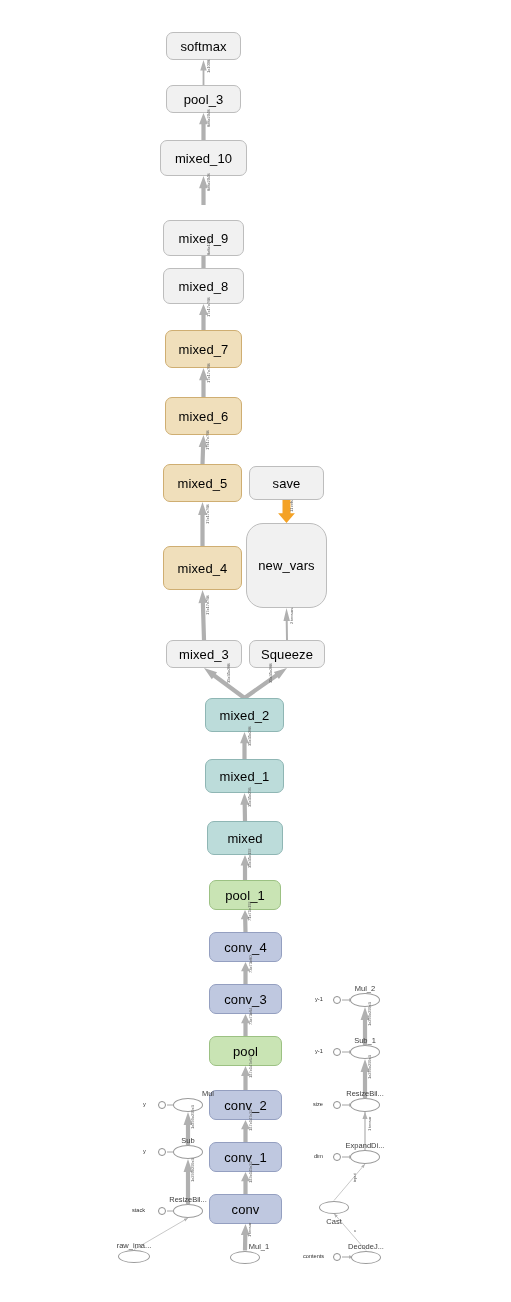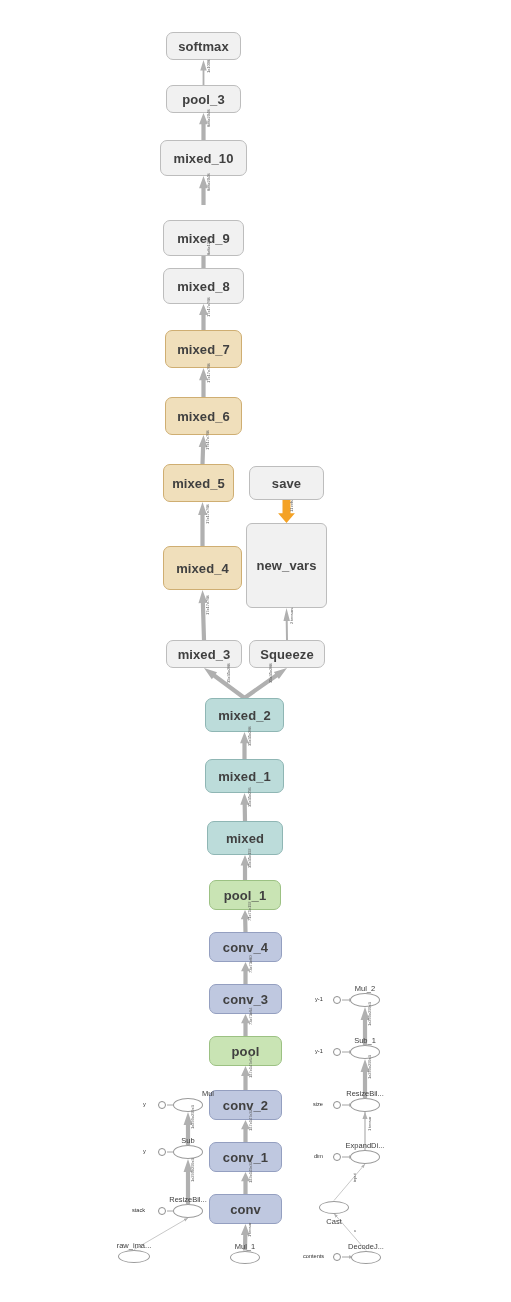--- a/index.html
+++ b/index.html
@@ -21,34 +21,33 @@
     height: 1302px;
   }
   .node {
     position: absolute;
     box-sizing: border-box;
     display: flex;
     align-items: center;
     justify-content: center;
     border: 1.4px solid #b6b6b6;
     border-radius: 7px;
-    color: #404040;
+    color: #000000;
     font-size: 13px;
     letter-spacing: 0.1px;
     background: #f2f2f2;
     z-index: 5;
     box-shadow: 0 0 0 0 rgba(0,0,0,0);
-    font-weight: bold;
   }
   .node.grey      { background:#f1f1f1; border-color:#bdbdbd; }
   .node.tan       { background:#f0dfbb; border-color:#cfae72; }
   .node.teal      { background:#bcdcda; border-color:#8fb6b4; }
   .node.green     { background:#c9e4b4; border-color:#9cc183; }
   .node.blue      { background:#bfc8e0; border-color:#949fc0; }
-  .node.big       { border-radius: 6px; }
+  .node.big       { border-radius: 17px; }
 
   .opnode {
     position: absolute;
     box-sizing: border-box;
     border: 1.1px solid #9a9a9a;
     border-radius: 50%;
     background: #ffffff;
     z-index: 5;
   }
   .opnode-label {
@@ -249,21 +248,21 @@
     </div>
     <div class="node grey" style="left: 163px; top: 268px; width: 81px; height: 36px;">
       <span>mixed_8</span>
     </div>
     <div class="node tan" style="left: 165px; top: 330px; width: 77px; height: 38px;">
       <span>mixed_7</span>
     </div>
     <div class="node tan" style="left: 165px; top: 397px; width: 77px; height: 38px;">
       <span>mixed_6</span>
     </div>
-    <div class="node tan" style="left: 163px; top: 464px; width: 71px; height: 38px;">
+    <div class="node tan" style="left: 163px; top: 464px; width: 79px; height: 38px;">
       <span>mixed_5</span>
     </div>
     <div class="node grey" style="left: 249px; top: 466px; width: 75px; height: 34px;">
       <span>save</span>
     </div>
     <div class="node tan" style="left: 163px; top: 546px; width: 79px; height: 44px;">
       <span>mixed_4</span>
     </div>
     <div class="node grey big" style="left: 246px; top: 523px; width: 81px; height: 85px;">
       <span>new_vars</span>
@@ -306,21 +305,21 @@
     </div>
     <div class="opnode" style="left: 173px; top: 1098px; width: 30px; height: 14px;"></div>
     <div class="opnode-label" style="left: 188px; top: 1089px; transform: translateX(-50%); margin-left: 20px;">Mul</div>
     <div class="opnode" style="left: 173px; top: 1145px; width: 30px; height: 14px;"></div>
     <div class="opnode-label" style="left: 188px; top: 1136px; transform: translateX(-50%);">Sub</div>
     <div class="opnode" style="left: 173px; top: 1204px; width: 30px; height: 14px;"></div>
     <div class="opnode-label" style="left: 188px; top: 1195px; transform: translateX(-50%);">ResizeBil...</div>
     <div class="opnode" style="left: 118px; top: 1249.5px; width: 32px; height: 13px;"></div>
     <div class="opnode-label" style="left: 134px; top: 1240.5px; transform: translateX(-50%);">raw_ima...</div>
     <div class="opnode" style="left: 230px; top: 1250.5px; width: 30px; height: 13px;"></div>
-    <div class="opnode-label" style="left: 245px; top: 1241.5px; transform: translateX(-50%);">Mul_1</div>
+    <div class="opnode-label" style="left: 259px; top: 1241.5px; transform: translateX(-50%);">Mul_1</div>
     <div class="opnode" style="left: 350px; top: 993px; width: 30px; height: 14px;"></div>
     <div class="opnode-label" style="left: 365px; top: 984px; transform: translateX(-50%);">Mul_2</div>
     <div class="opnode" style="left: 350px; top: 1045px; width: 30px; height: 14px;"></div>
     <div class="opnode-label" style="left: 365px; top: 1036px; transform: translateX(-50%);">Sub_1</div>
     <div class="opnode" style="left: 350px; top: 1098px; width: 30px; height: 14px;"></div>
     <div class="opnode-label" style="left: 365px; top: 1089px; transform: translateX(-50%);">ResizeBil...</div>
     <div class="opnode" style="left: 350px; top: 1150px; width: 30px; height: 14px;"></div>
     <div class="opnode-label" style="left: 365px; top: 1141px; transform: translateX(-50%);">ExpandDi...</div>
     <div class="opnode" style="left: 319px; top: 1200.5px; width: 30px; height: 13px;"></div>
     <div class="opnode-label" style="left: 334px; top: 1191.5px; transform: translateX(-50%); margin-top: 25px;">Cast</div>

